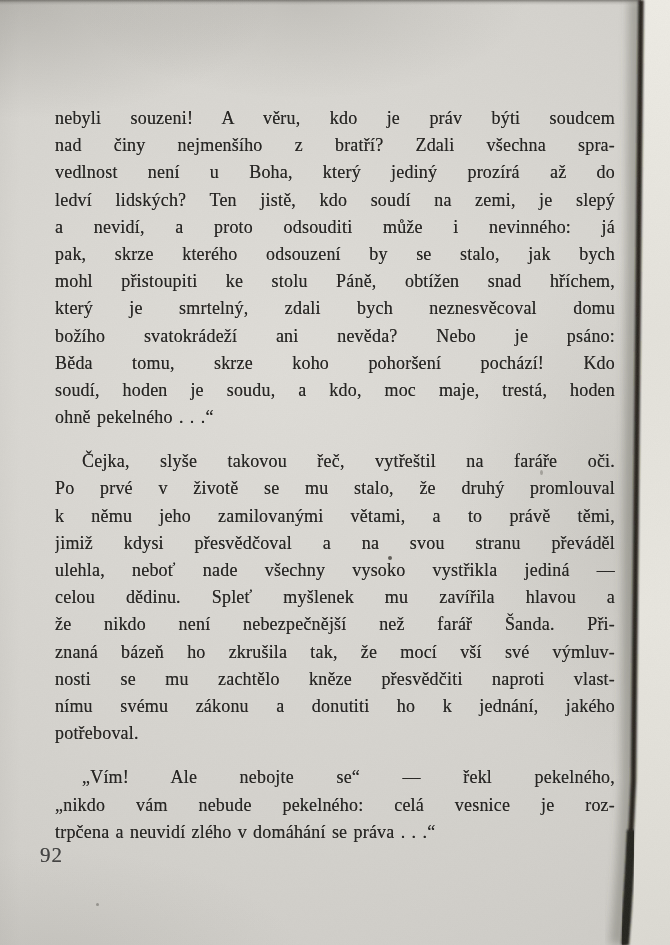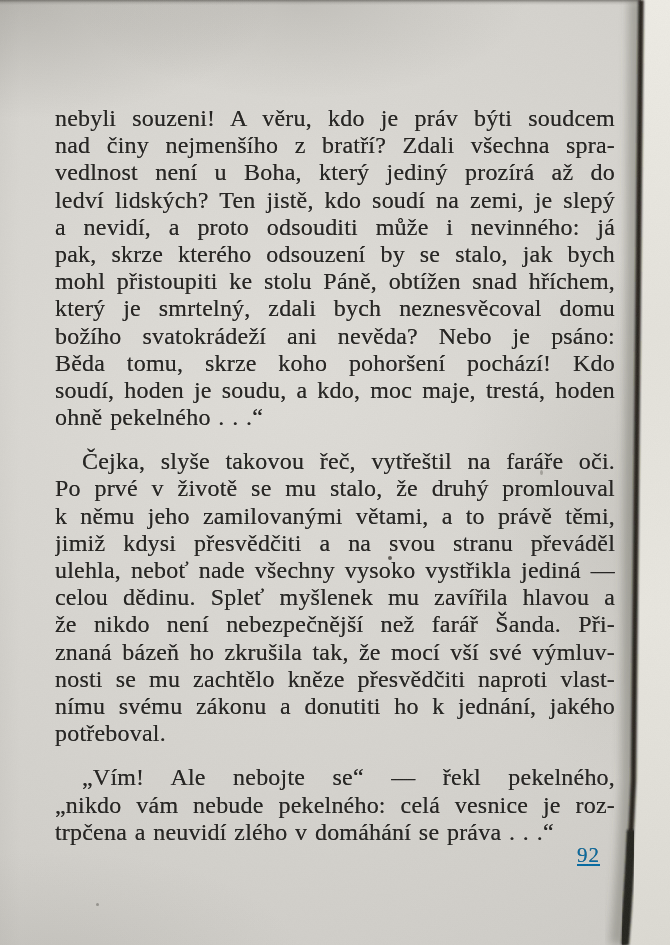--- a/index.html
+++ b/index.html
@@ -38,47 +38,46 @@
       radial-gradient(50% 16% at 8% 102%, rgba(110,108,100,0.12), rgba(110,108,100,0) 75%),
       radial-gradient(40% 40% at 96% 55%, rgba(120,118,108,0.14), rgba(120,118,108,0) 70%);
     pointer-events: none;
   }
   .text-block {
     position: absolute;
     left: 55px;
     top: 105px;
     width: 560px;
     color: #22211f;
-    font-size: 24px;
+    font-size: 18px;
     letter-spacing: 0.2px;
     word-spacing: 1.5px;
     text-shadow: 0 0 0.5px rgba(34,33,31,0.65);
   }
   .para { margin: 0; }
   .para + .para { margin-top: 17px; }
   .line {
     height: 27.2px;
     line-height: 27.2px;
     text-align: justify;
     text-align-last: justify;
     overflow: hidden;
   }
   .line.last { text-align-last: left; }
   .line.indent { text-indent: 27px; }
   .page-number {
     position: absolute;
     left: 40px;
     top: 843px;
     width: 560px;
-    text-align: right;
+    text-align: left;
     font-size: 21px;
-    color: #0369a1;
+    color: #404040;
     letter-spacing: 1px;
     text-shadow: 0 0 0.5px rgba(42,41,38,0.6);
-    text-decoration: underline;
   }
   .edge-overlay {
     position: absolute;
     inset: 0;
     pointer-events: none;
   }
   .speck { position: absolute; border-radius: 50%; pointer-events: none; }
   .speck1 { left: 388px; top: 556px; width: 4px; height: 4px; background: rgba(52,50,44,0.75); }
   .speck2 { left: 96px;  top: 903px; width: 3px; height: 3px; background: rgba(80,78,70,0.45); }
   .speck3 { left: 540px; top: 470px; width: 3px; height: 5px; background: rgba(90,88,80,0.40); }
@@ -107,21 +106,21 @@
         <div class="line">který je smrtelný, zdali bych neznesvěcoval domu</div>
         <div class="line">božího svatokrádeží ani nevěda? Nebo je psáno:</div>
         <div class="line">Běda tomu, skrze koho pohoršení pochází! Kdo</div>
         <div class="line">soudí, hoden je soudu, a kdo, moc maje, trestá, hoden</div>
         <div class="line last">ohně pekelného . . .“</div>
       </div>
       <div class="para">
         <div class="line indent">Čejka, slyše takovou řeč, vytřeštil na faráře oči.</div>
         <div class="line">Po prvé v životě se mu stalo, že druhý promlouval</div>
         <div class="line">k němu jeho zamilovanými větami, a to právě těmi,</div>
-        <div class="line">jimiž kdysi přesvědčiti a na svou stranu převáděl</div>
+        <div class="line">jimiž kdysi přesvědčoval a na svou stranu převáděl</div>
         <div class="line">ulehla, neboť nade všechny vysoko vystřikla jediná —</div>
         <div class="line">celou dědinu. Spleť myšlenek mu zavířila hlavou a</div>
         <div class="line">že nikdo není nebezpečnější než farář Šanda. Při-</div>
         <div class="line">znaná bázeň ho zkrušila tak, že mocí vší své výmluv-</div>
         <div class="line">nosti se mu zachtělo kněze přesvědčiti naproti vlast-</div>
         <div class="line">nímu svému zákonu a donutiti ho k jednání, jakého</div>
         <div class="line last">potřeboval.</div>
       </div>
       <div class="para">
         <div class="line indent">„Vím! Ale nebojte se“ — řekl pekelného,</div>

